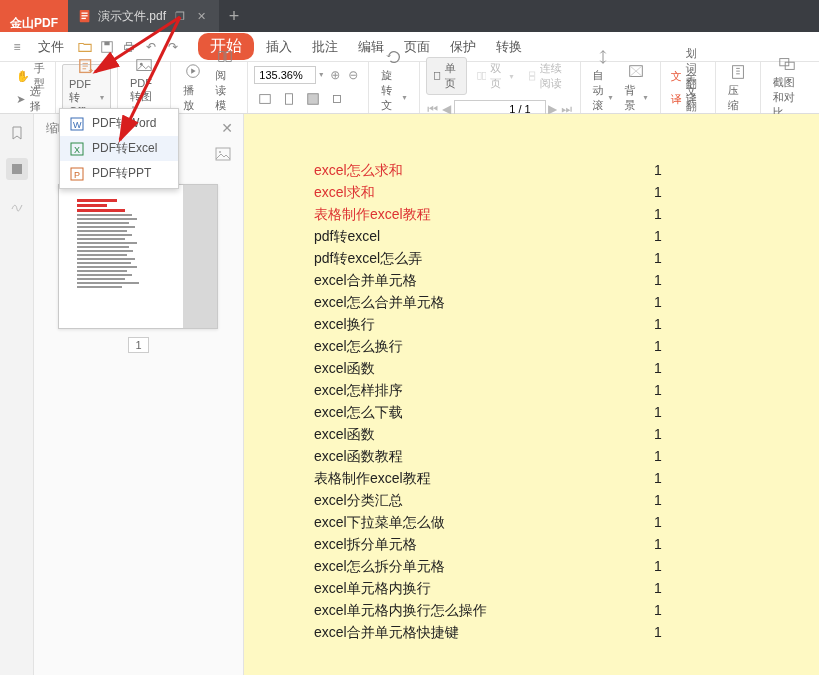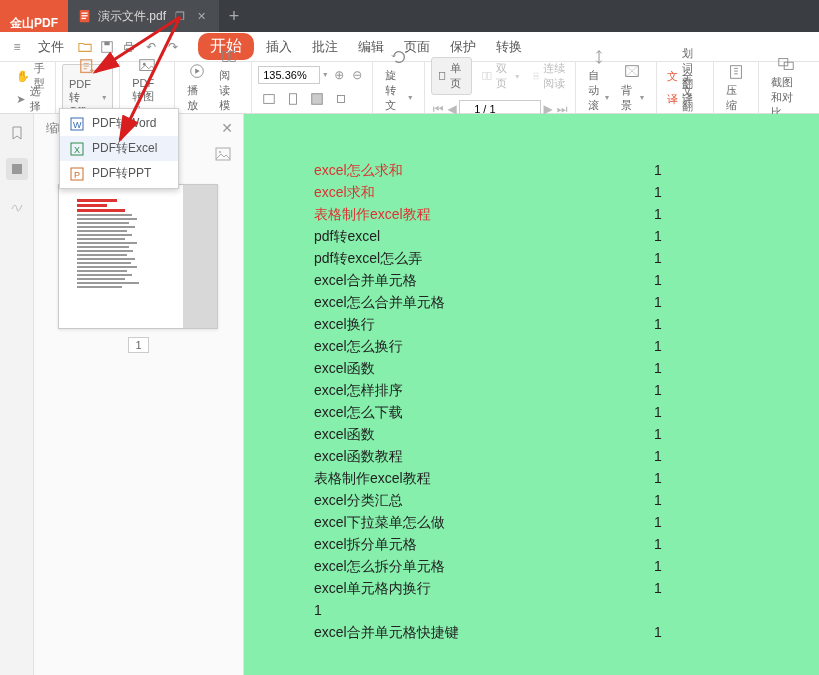--- a/index.html
+++ b/index.html
@@ -30,21 +30,21 @@
   .tbtn.small { flex-direction:row; height:22px; gap:4px; padding:0 4px; font-size:11px; }
   .tbtn.small .ticon { width:14px; height:14px; }
   .tbtn.disabled { opacity:.45; }
   .tbtn .caret { font-size:8px; color:#999; }
   .stack { display:flex; flex-direction:column; gap:1px; }
   .zoombox { display:flex; align-items:center; gap:0; }
   .zoombox .zval { border:1px solid #ccc; padding:2px 4px; font-size:11px; width:62px; text-align:left; }
   .zoombox .zbtn { width:18px; height:18px; color:#999; display:flex; align-items:center; justify-content:center; }
   .pagebox { display:flex; align-items:center; gap:0; }
   .pagebox .parrow { width:14px; color:#bbb; text-align:center; }
-  .pagebox .pfield { width:82px; border:1px solid #ccc; padding:2px 14px; font-size:11px; text-align:left; }
+  .pagebox .pfield { width:92px; border:1px solid #ccc; padding:2px 14px; font-size:11px; text-align:right; }
   
   
   .main { position:absolute; top:114px; left:0; right:0; bottom:0; display:flex; }
   .siderail { width:34px; background:#f3f3f3; border-right:1px solid #e2e2e2; display:flex; flex-direction:column; align-items:center; padding-top:8px; gap:14px; color:#999; }
   .siderail .ritem { width:22px; height:22px; display:flex; align-items:center; justify-content:center; border-radius:3px; }
   .siderail .ritem.ract { background:#e2e2e2; color:#666; }
   
   .thumbpanel { width:210px; background:#fafafa; border-right:1px solid #e2e2e2; display:flex; flex-direction:column; }
   .thumbpanel .thead { height:28px; display:flex; align-items:center; justify-content:space-between; padding:0 10px 0 12px; color:#777; font-size:12px; position:relative; }
   .thumbpanel .thead .thclose { color:#999; font-size:14px; cursor:pointer; }
@@ -52,21 +52,21 @@
   .thumbpanel .tbody { flex:1; padding:16px 24px; }
   .thumb { width:160px; height:145px; border:1px solid #c9c9c9; background:#fff; box-shadow:0 1px 3px rgba(0,0,0,.1); position:relative; }
   .thumb-inner { position:absolute; left:18px; top:14px; width:90px; }
   .thumb-inner .redline { height:3px; background:#d33; margin-bottom:2px; }
   .thumb-inner .gline { height:2px; background:#999; margin-bottom:2px; }
   .thumb .overlay { position:absolute; right:0; top:0; width:34px; height:100%; background:#d8d8d8; }
   .thumblabel { text-align:center; margin-top:8px; }
   .thumblabel span { display:inline-block; border:1px solid #ccc; padding:1px 6px; font-size:11px; color:#666; background:#fff; }
   
   .docview { flex:1; background:#ececec; overflow:hidden; position:relative; }
-  .page { position:absolute; left:0; top:0; right:0; bottom:0; background:#86efac; margin:0; padding:45px 0 0 70px; font-size:14px; color:#222; line-height:22px; }
+  .page { position:absolute; left:0; top:0; right:0; bottom:0; background:#fef9c3; margin:0; padding:45px 0 0 70px; font-size:14px; color:#222; line-height:22px; }
   .row { display:flex; width:360px; justify-content:space-between; }
   .row.red { color:#d33; }
   .row .col1 { }
   .row .col2 { width:20px; text-align:left; color:#222; }
   
   
   .dropdown { position:absolute; left:59px; top:108px; width:120px; background:#fff; border:1px solid #cfcfcf; box-shadow:0 2px 6px rgba(0,0,0,.2); z-index:20; padding:2px 0; }
   .dropdown .ditem { display:flex; align-items:center; gap:8px; padding:4px 10px; font-size:12px; color:#555; }
   .dropdown .ditem.hover { background:#eef3fb; }
   .dropdown .dicon { width:14px; height:14px; }
@@ -507,20 +507,21 @@
         </div>
         <div class="row">
           <span class="col1">excel怎么拆分单元格</span>
           <span class="col2">1</span>
         </div>
         <div class="row">
           <span class="col1">excel单元格内换行</span>
           <span class="col2">1</span>
         </div>
         <div class="row">
+          <span class="col1">excel单元格内换行怎么操作</span>
           <span class="col2">1</span>
         </div>
         <div class="row">
           <span class="col1">excel合并单元格快捷键</span>
           <span class="col2">1</span>
         </div>
       </div>
   </div>
 </div>
 

